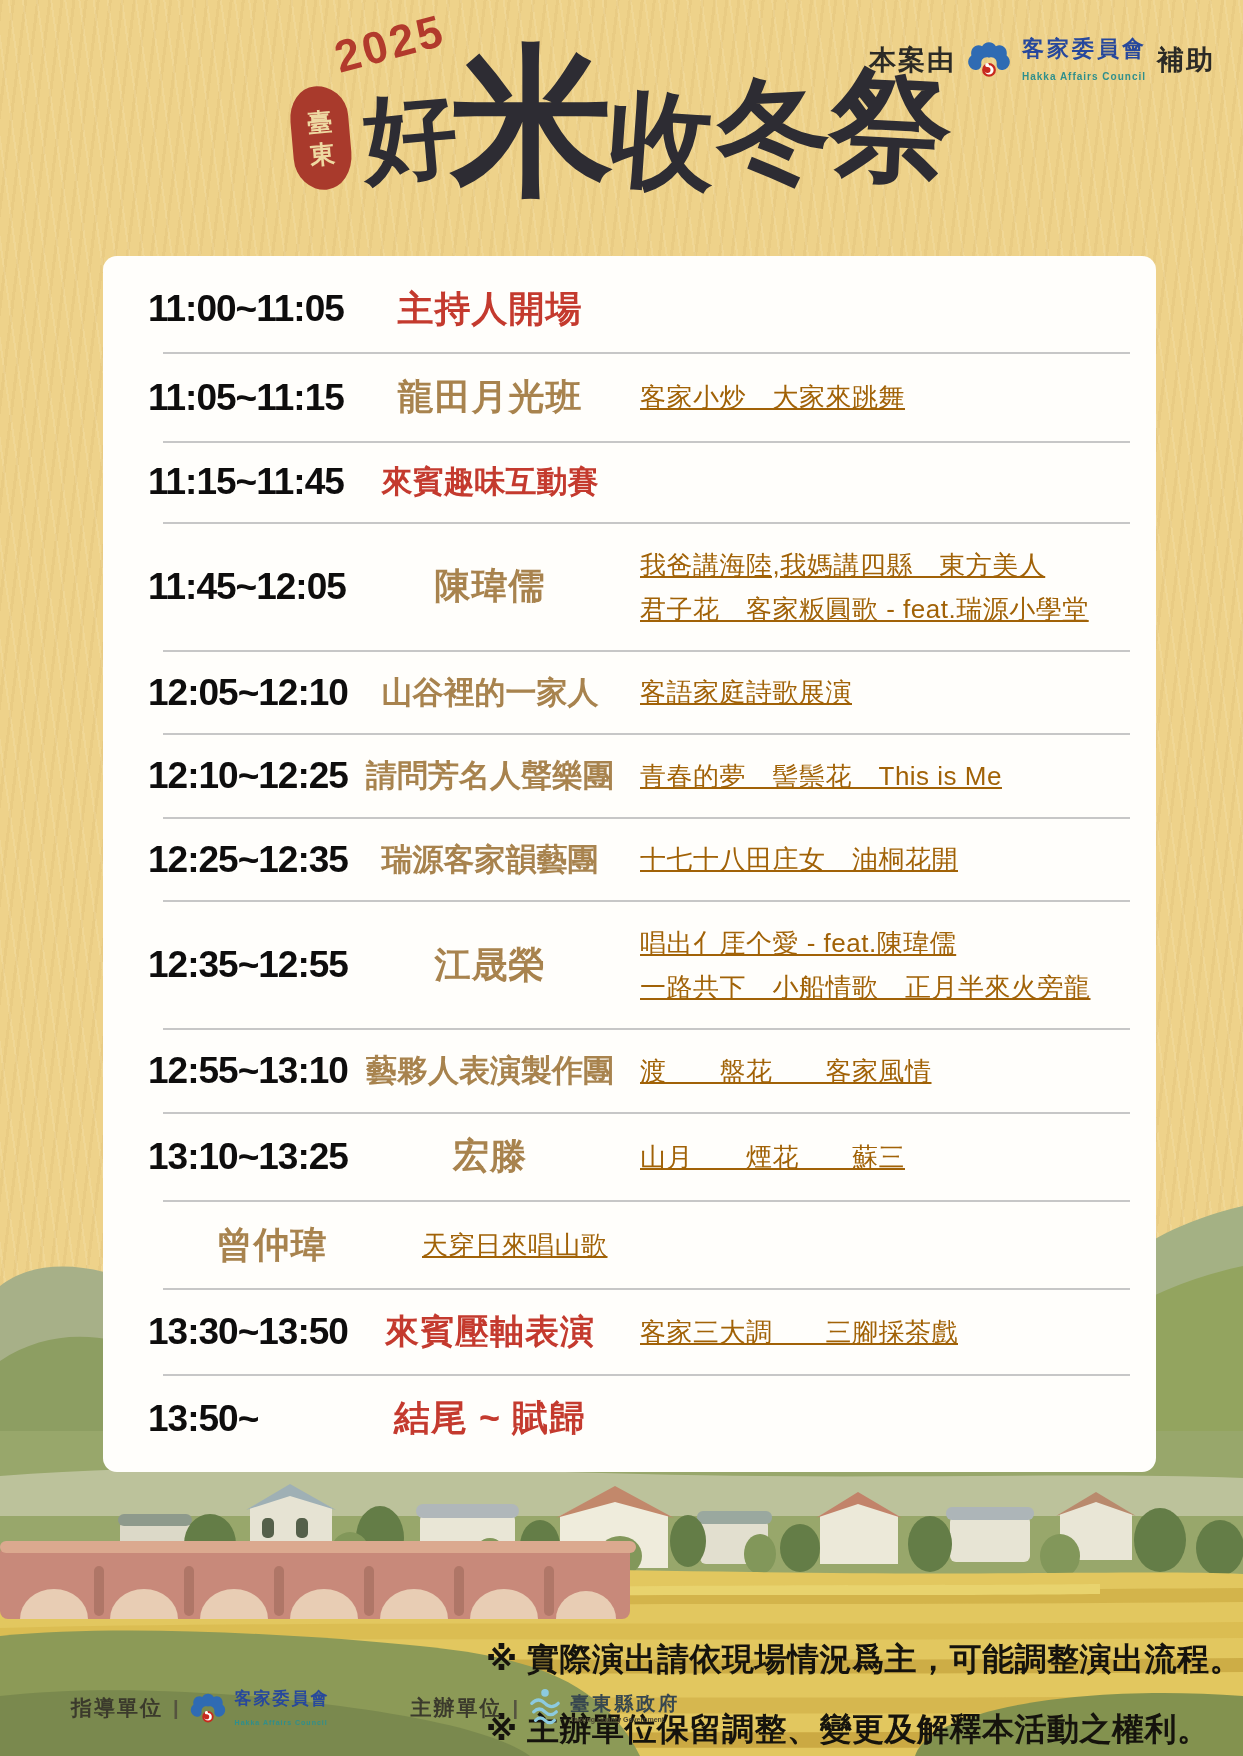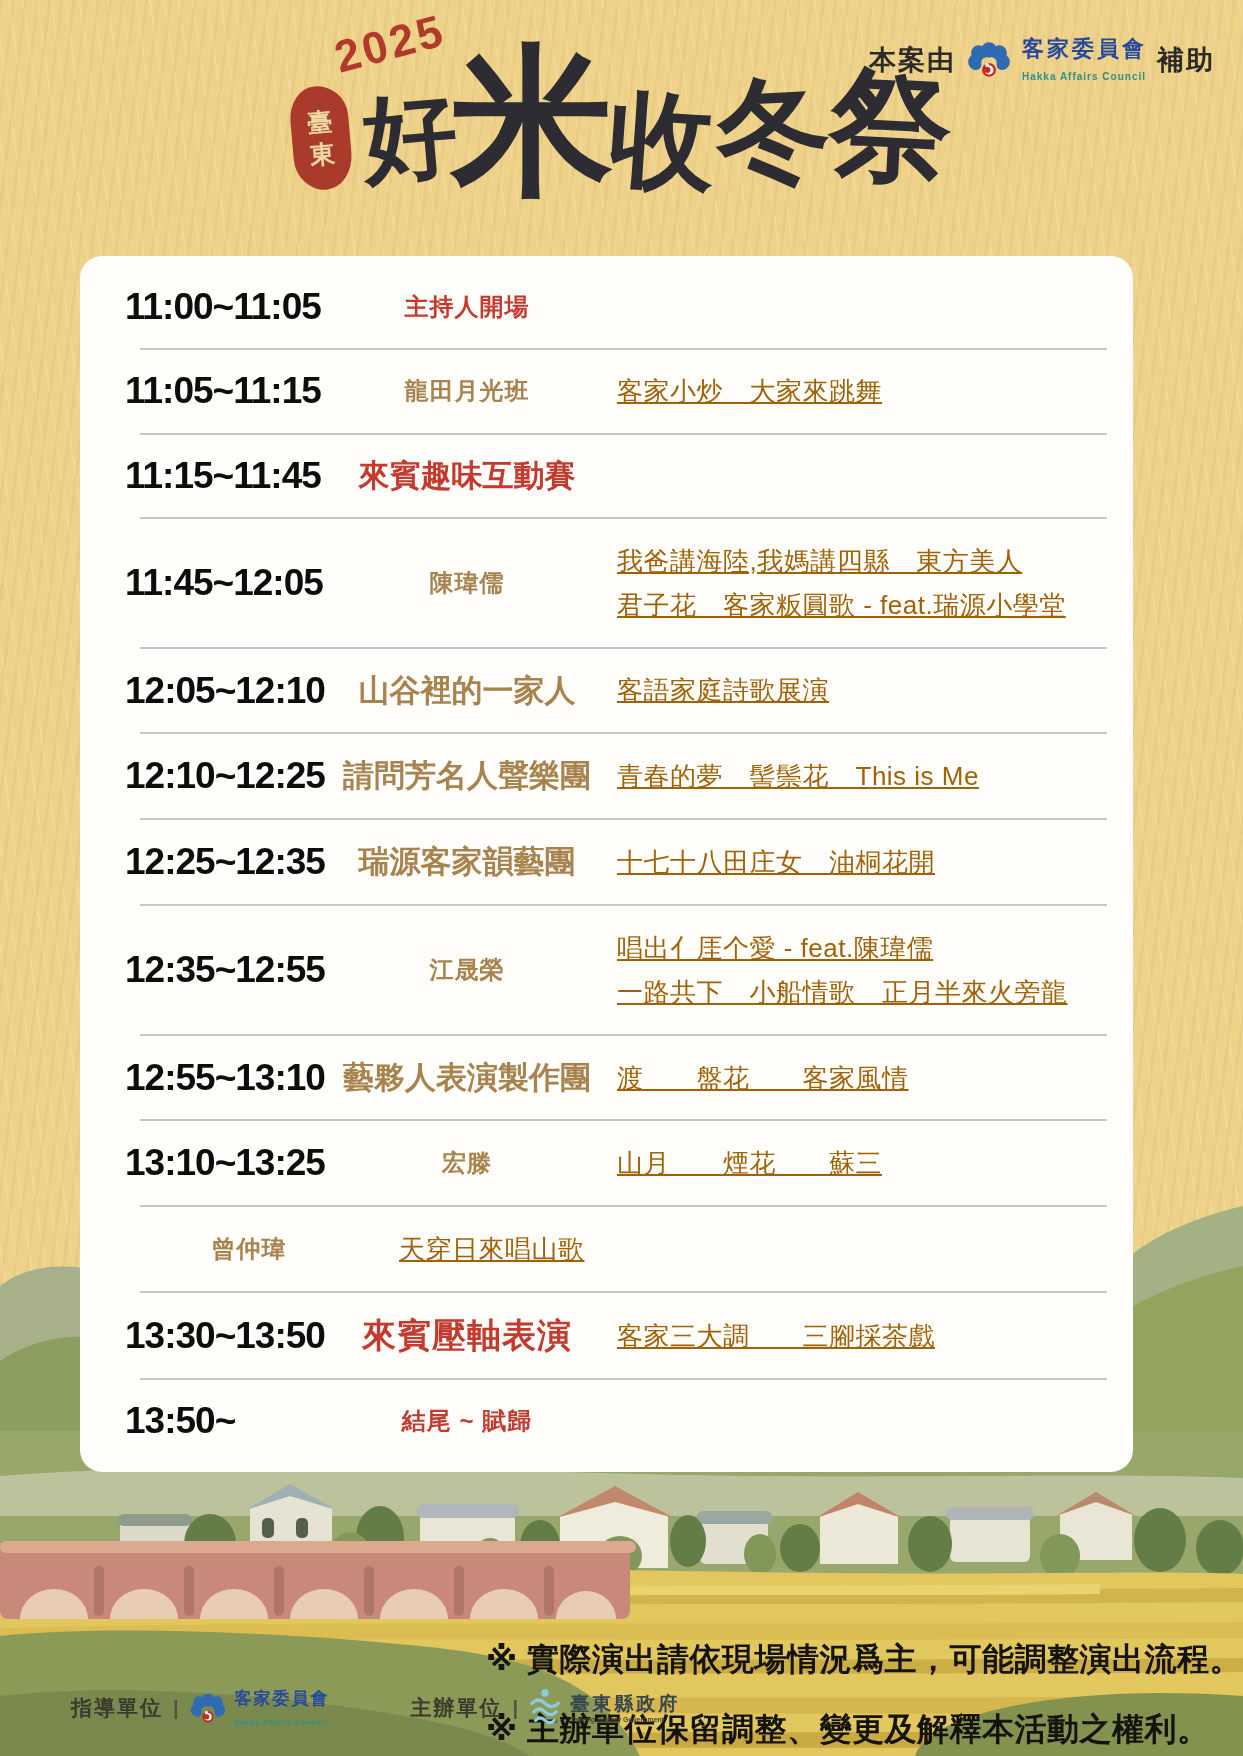--- a/index.html
+++ b/index.html
@@ -41,26 +41,26 @@
   .brand-char:nth-of-type(3){font-size:106px;transform:rotate(4deg) translateY(12px);}
   .brand-char:nth-of-type(4){font-size:114px;transform:rotate(-3deg) translateY(2px);}
   .brand-char:nth-of-type(5){font-size:122px;transform:rotate(3deg) translateY(-2px);}
 
   
   .section-title{position:absolute;top:178px;left:0;width:100%;display:flex;align-items:center;
     justify-content:center;gap:24px;z-index:4;}
   .section-title .t{font-size:63px;font-weight:900;color:#a53531;letter-spacing:16px;text-indent:16px;}
 
   
-  .card{position:absolute;top:256px;left:80px;width:1053px;height:1216px;background:#fffefb;
-    border-radius:22px;z-index:3;display:flex;flex-direction:column;justify-content:space-evenly;
+  .card{position:absolute;top:256px;left:103px;width:1053px;height:1216px;background:#fffefb;
+    border-radius:14px;z-index:3;display:flex;flex-direction:column;justify-content:space-evenly;
     padding:10px 0;overflow:hidden;}
   .row{display:flex;align-items:center;padding:8px 26px 8px 45px;}
   .time{width:218px;flex-shrink:0;font-size:37px;font-weight:800;color:#0e0d0d;letter-spacing:-1px;}
-  .performer{width:248px;flex-shrink:0;text-align:center;font-weight:900;font-size:24px;letter-spacing:1px;}
+  .performer{width:248px;flex-shrink:0;text-align:center;font-weight:900;font-size:36px;letter-spacing:1px;}
   .performer.gold{color:#a8834e;}
   .performer.red{color:#c43a2e;}
   .performer.len6{font-size:34px;}
   .performer.len7{font-size:31px;letter-spacing:0;}
   .songs{margin-left:26px;flex:1;}
   .song-line{font-size:26px;font-weight:500;color:#a16207;line-height:1.7;letter-spacing:.5px;text-decoration:underline;}
   .divider{height:2px;background:#c7c7c7;margin:0 26px 0 60px;flex-shrink:0;}
 
   
   .landscape{position:absolute;left:0;bottom:0;width:1243px;height:620px;z-index:2;display:block;}

